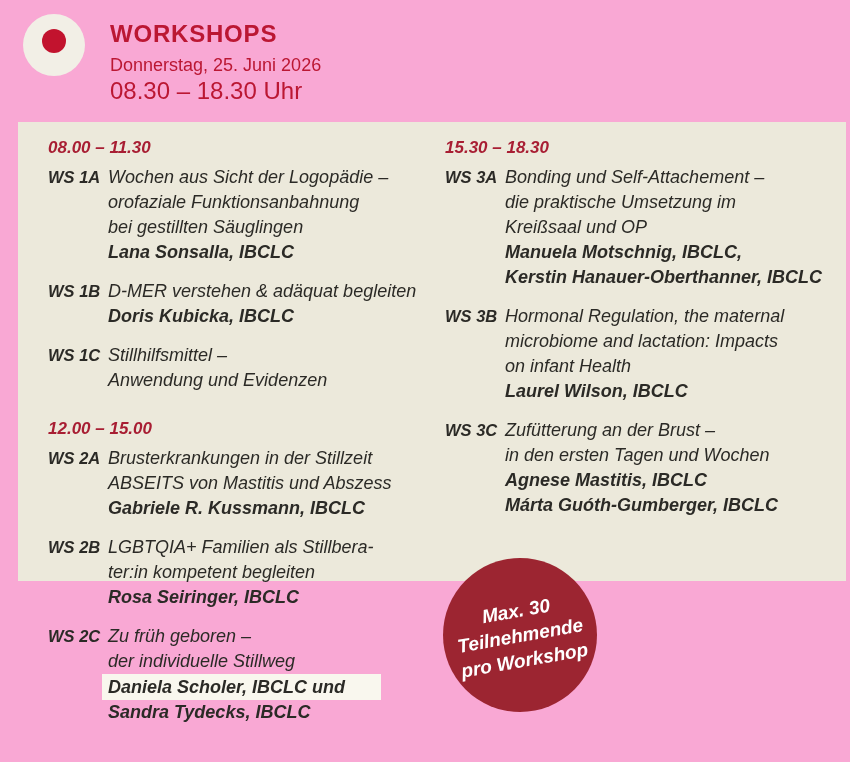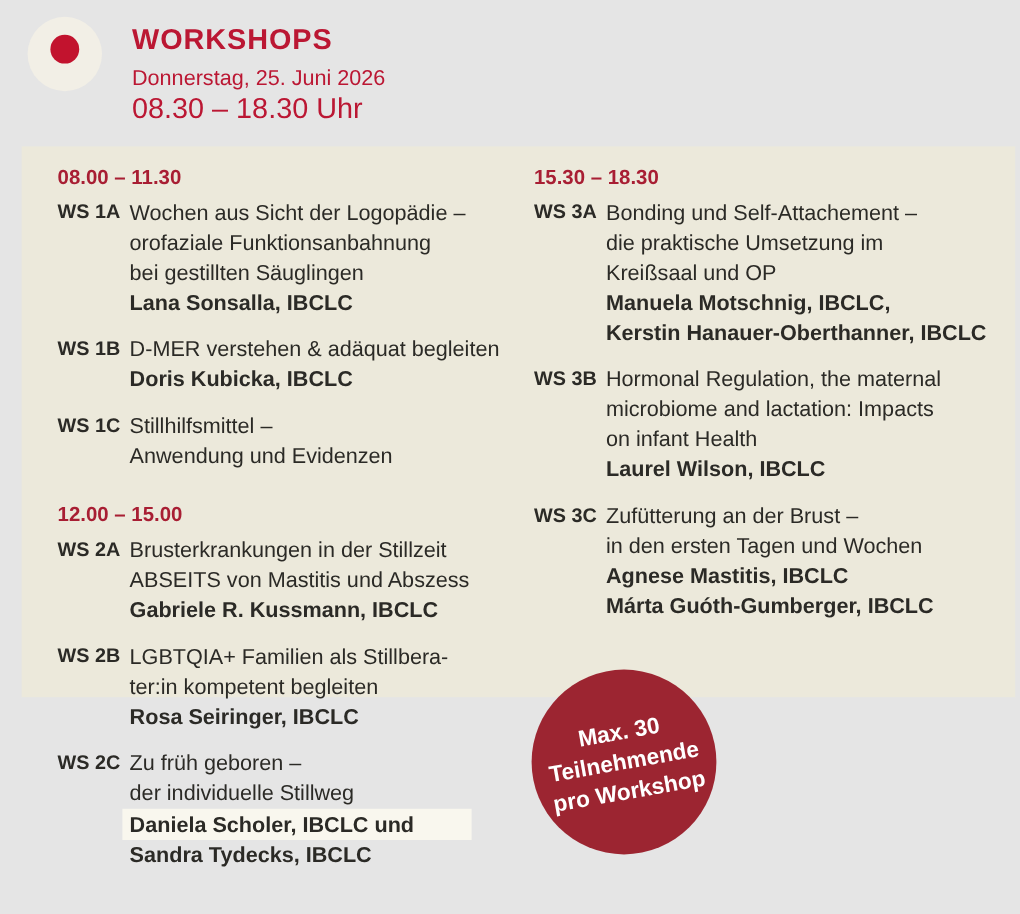--- a/index.html
+++ b/index.html
@@ -2,21 +2,21 @@
 <html><head>
 <meta charset="utf-8">
 <style>
   html, body {
     margin: 0; padding: 0;
     width: 850px; height: 762px;
     background: #ffffff;
     font-family: "Liberation Sans", sans-serif;
     overflow: hidden;
   }
-  .page { position: relative; width: 850px; height: 762px; background:#e5e5e5; }
+  .page { position: relative; width: 850px; height: 762px; background:#f9a8d4; }
 
   
   .bullet-outer {
     position: absolute; left: 23px; top: 14px;
     width: 62px; height: 62px; border-radius: 50%;
     background: #f2efe6;
   }
   .bullet-inner {
     position: absolute; left: 19px; top: 15px;
     width: 24px; height: 24px; border-radius: 50%;
@@ -28,20 +28,21 @@
     margin: 0; line-height: 28px;
   }
   .date { font-size: 18px; font-weight: normal; margin-top: 6px; line-height: 22px; }
   .hours { font-size: 24px; font-weight: normal; margin-top: 4px; line-height: 22px; }
 
   
   .panel {
     position: absolute; left: 18px; top: 122px;
     width: 828px; height: 459px;
     background: #ece9db;
+    font-style: italic;
   }
   .col { position: absolute; top: 16px; }
   .col-left  { left: 30px;  width: 395px; }
   .col-right { left: 427px; width: 400px; }
 
   .session { margin: 0; }
   .session + .session { margin-top: 26px; }
   .session-time {
     color: #a81e33; font-size: 17px; font-weight: bold;
     line-height: 20px; margin: 0 0 7px 0;
@@ -51,21 +52,21 @@
   .ws-code {
     flex: 0 0 60px; font-size: 16.5px; font-weight: bold;
     color: #2b2a26; line-height: 25px; white-space: nowrap;
   }
   .ws-body { flex: 1 1 auto; color: #2b2a26; }
   .t-line { font-size: 18px; line-height: 25px; white-space: nowrap; }
   .s-line { font-size: 18px; line-height: 25px; font-weight: bold; white-space: nowrap; }
   .s-line.highlight {
     background: #f9f7ee;
     display: inline-block;
-    padding: 1px 48px 1px 6px;
+    padding: 1px 36px 1px 6px;
     margin-left: -6px;
     line-height: 24px;
   }
 
   
   .badge {
     position: absolute; left: 425px; top: 436px;
     width: 154px; height: 154px; border-radius: 50%;
     background: #9c2531;
     display: flex; align-items: center; justify-content: center;

